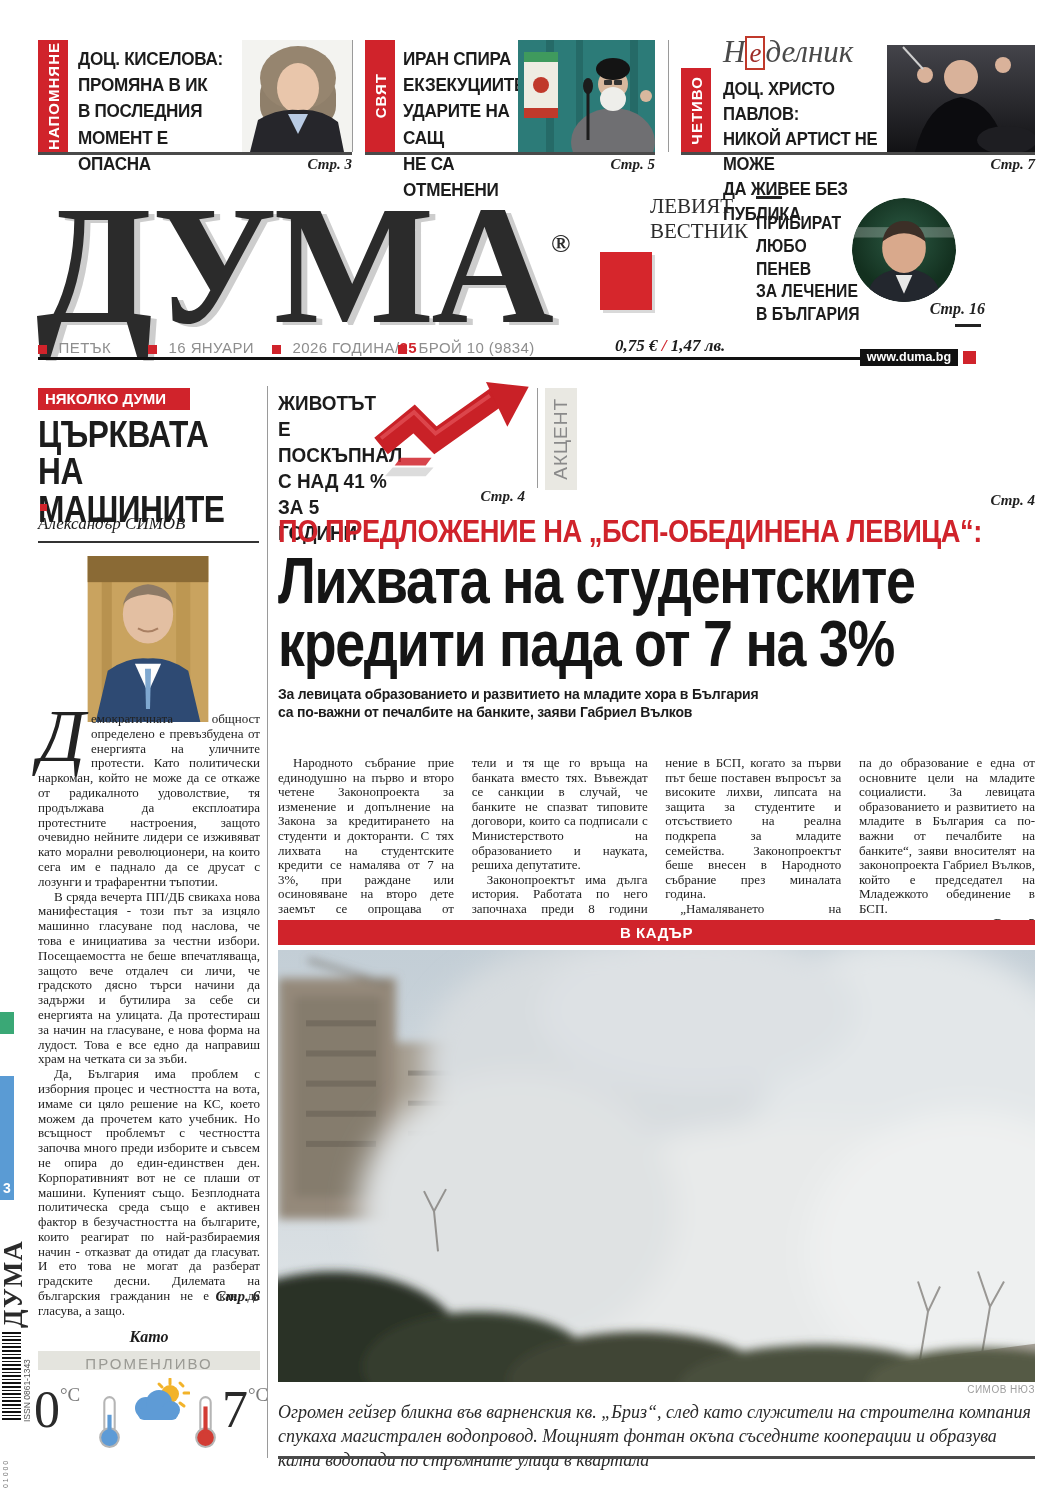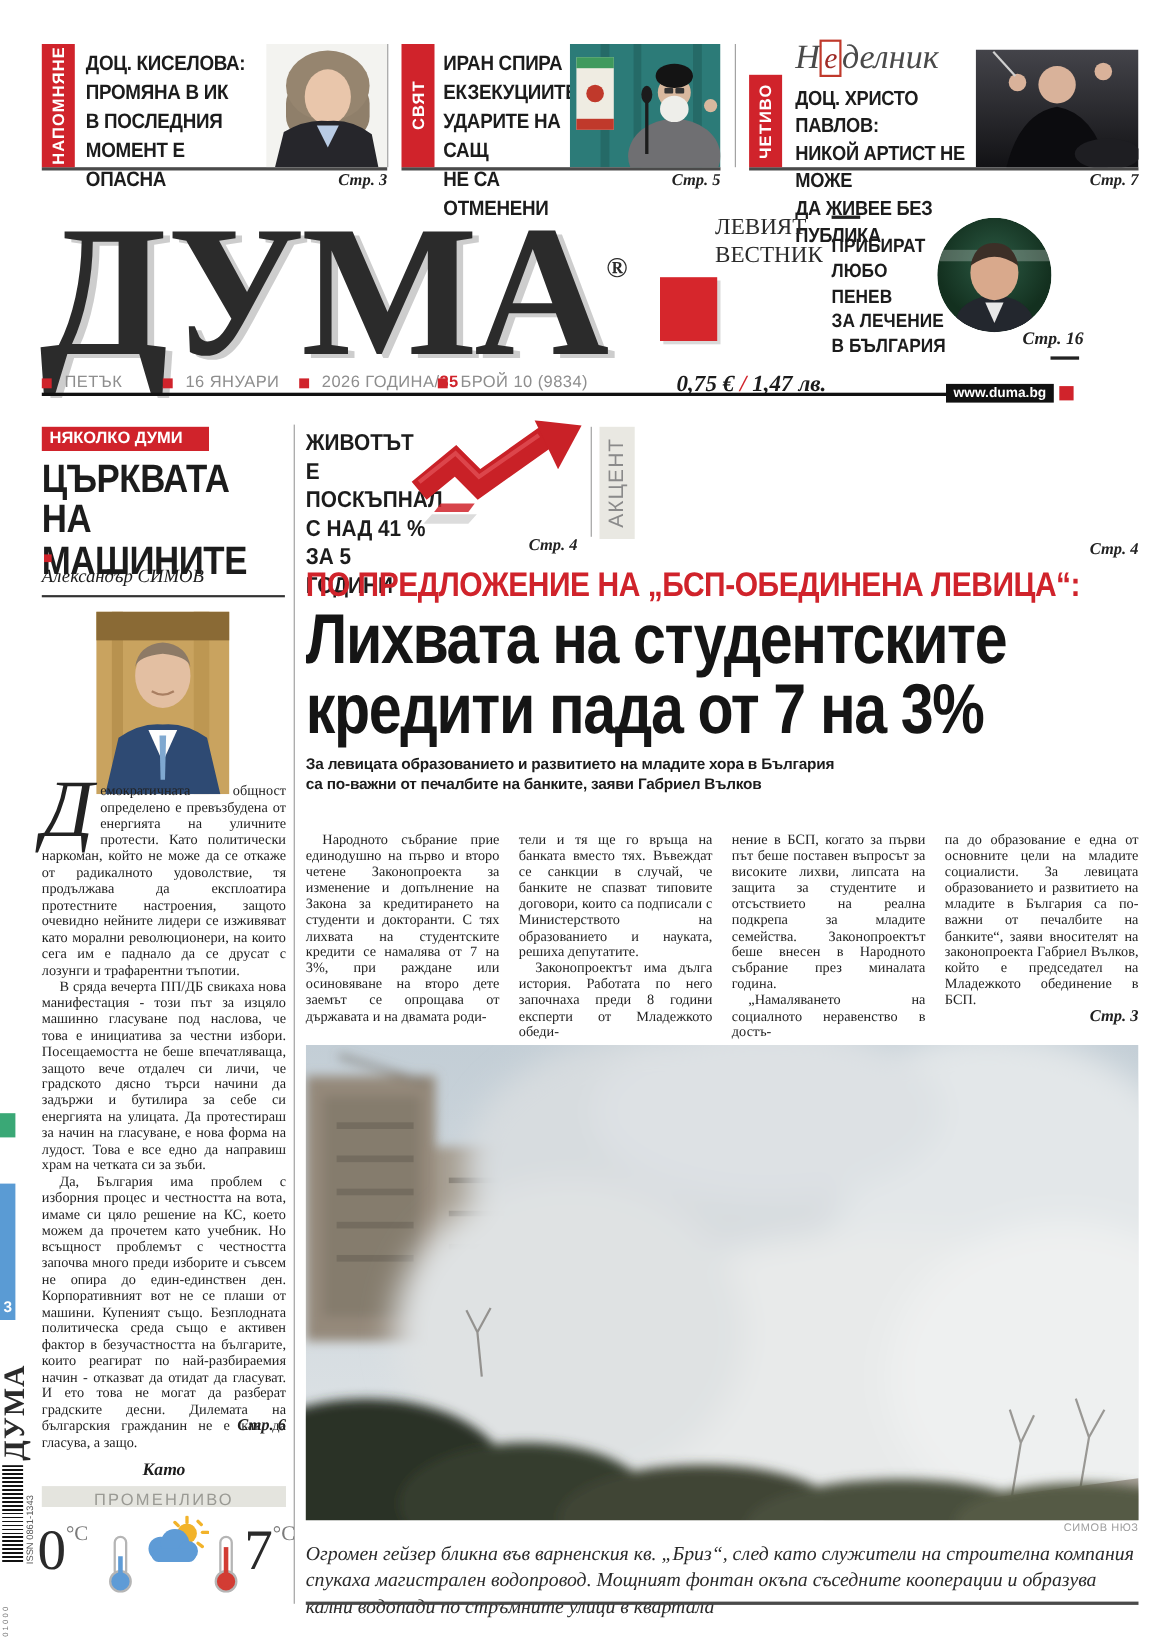--- a/index.html
+++ b/index.html
@@ -169,21 +169,21 @@
     <span>ПЕТЪК</span></div>
   <div class="abs dateitem" style="left:148px;top:339px;">
     <span class="datechip"></span>
     <span>16 ЯНУАРИ</span></div>
   <div class="abs dateitem" style="left:272px;top:339px;">
     <span class="datechip"></span>
     <span>2026 ГОДИНА/</span><span style="color:#d0232b;font-weight:bold;">35</span></div>
   <div class="abs dateitem" style="left:398px;top:339px;">
     <span class="datechip"></span>
     <span>БРОЙ 10 (9834)</span></div>
-  <div class="abs serif" style="left:615px;top:336px;font-size:21px;font-weight:bold;font-style:italic;">
+  <div class="abs serif" style="left:615px;top:336px;font-size:17px;font-weight:bold;font-style:italic;">
     <span>0,75 €</span>
     <span style="color:#d0232b;">/</span>
     <span>1,47 лв.</span>
   </div>
   <div class="abs" style="left:38px;top:357px;width:822px;height:3px;background:#111;"></div>
   <div class="abs" style="left:860px;top:349px;width:98px;height:17px;background:#111;color:#fff;
               font-weight:bold;font-size:12.5px;text-align:center;line-height:17px;">
     <span>www.duma.bg</span></div>
   <div class="abs" style="left:963px;top:351px;width:13px;height:13px;background:#d0232b;"></div>
 
@@ -300,20 +300,23 @@
     <div class="leadcol">
       <p>нение в БСП, когато за първи път беше поставен въпросът за високите лихви, липсата на защита за студентите и отсъствието на реална подкрепа за младите семейства. Законопроектът беше внесен в Народното събрание през миналата година.</p>
       <p class="ind">„Намаляването на социалното неравенство в достъ-</p>
     </div>
     <div class="leadcol">
       <p>па до образование е една от основните цели на младите социалисти. За левицата образованието и развитието на младите в България са по-важни от печалбите на банките“, заяви вносителят на законопроекта Габриел Вълков, който е председател на Младежкото обединение в БСП.</p>
       <div class="pageref">Стр. 3</div>
     </div>
   </div>
 
+  <div class="abs" style="left:278px;top:920px;width:757px;height:25px;background:#d0232b;color:#fff;
+              font-weight:bold;font-size:15px;text-align:center;line-height:25px;letter-spacing:.5px;">
+    <span>В КАДЪР</span></div>
 
   <svg class="abs" viewBox="0 0 757 430" preserveAspectRatio="none" style="left:278px;top:950px;width:757px;height:432px;">
     <defs>
       <linearGradient id="sky" x1="0" y1="0" x2="0" y2="1">
         <stop offset="0" stop-color="#c3ced6"></stop>
           <stop offset="1" stop-color="#e2e6e8"></stop>
         </linearGradient>
       <filter id="b1" x="-40%" y="-40%" width="180%" height="180%">
           <feGaussianBlur stdDeviation="14"></feGaussianBlur>
         </filter>

